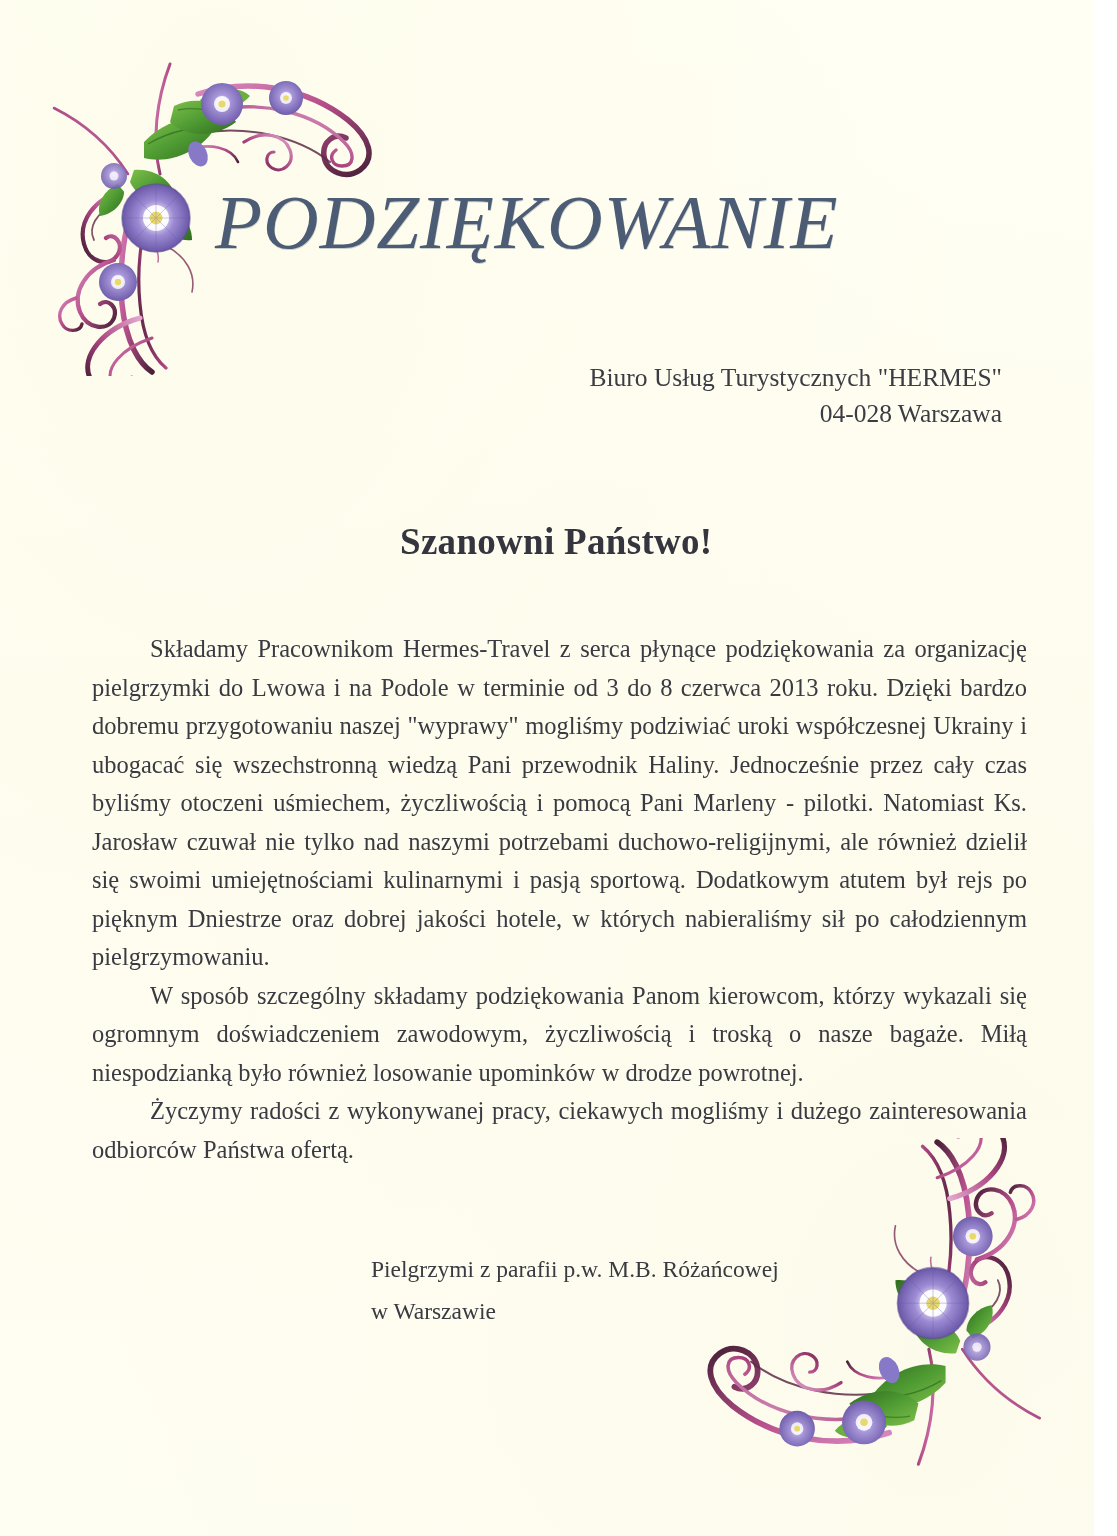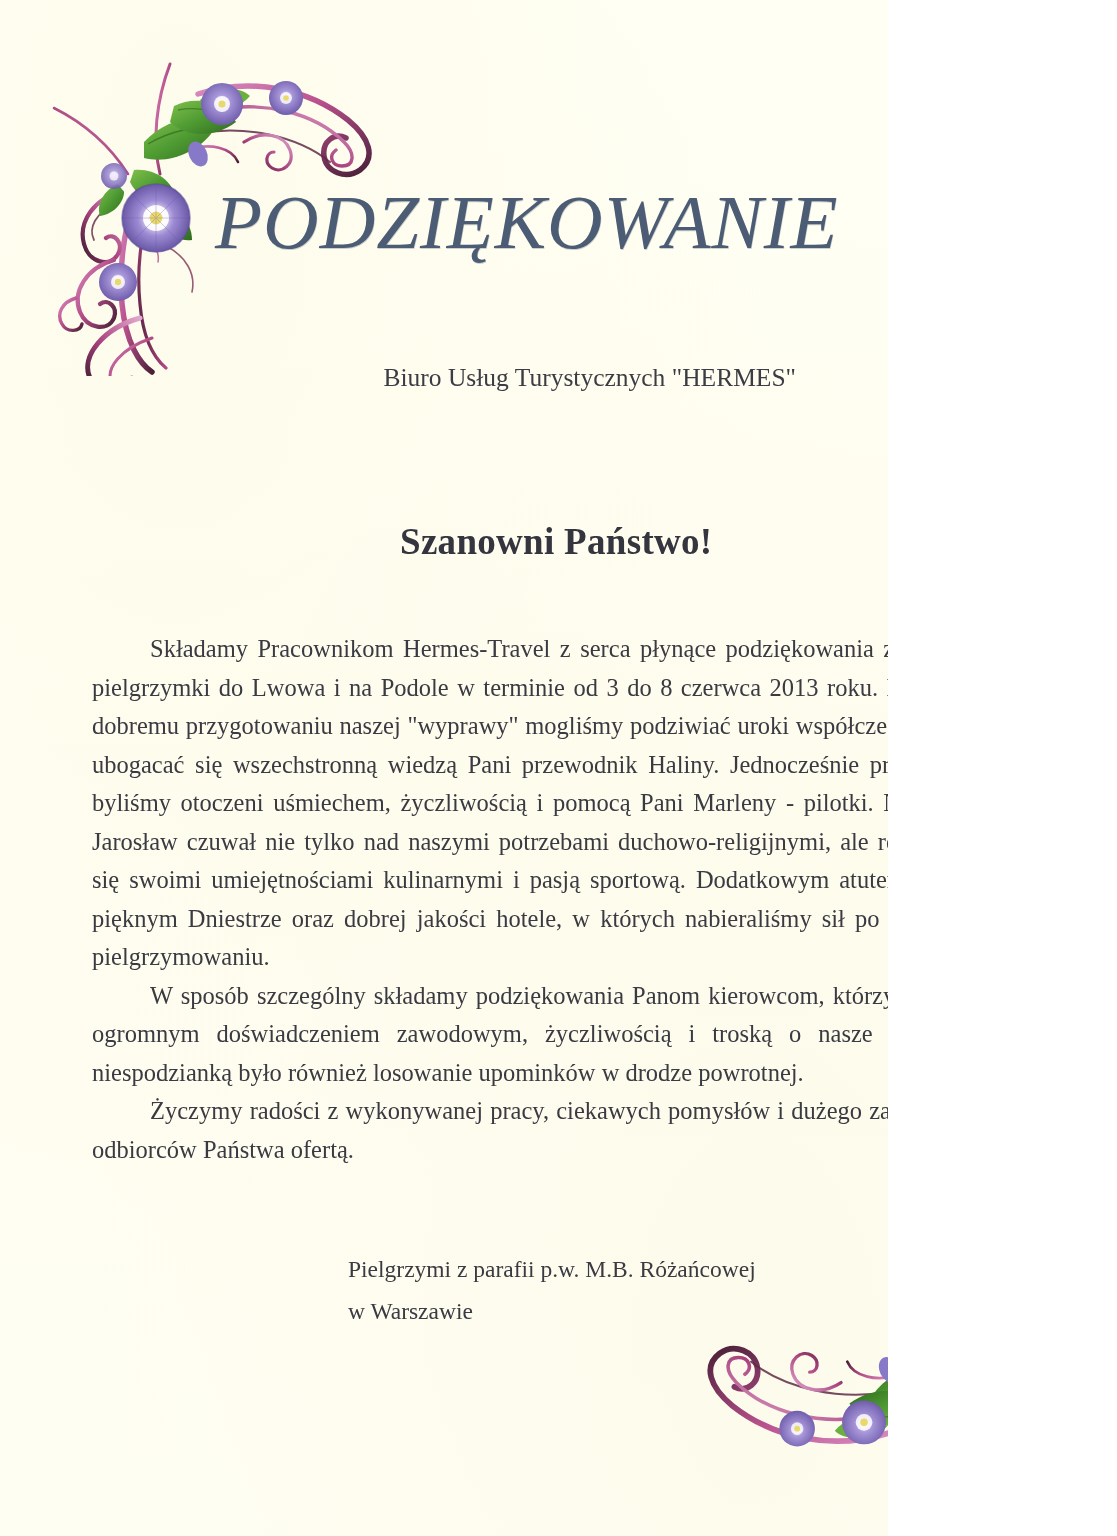--- a/index.html
+++ b/index.html
@@ -5,21 +5,21 @@
   html, body {
     margin: 0;
     padding: 0;
     background: #ffffff;
   }
   body {
     font-family: "Liberation Serif", "DejaVu Serif", serif;
   }
   .page {
     position: relative;
-    width: 888px;
+    width: 1094px;
     height: 1536px;
     background: #fca5a5;
     overflow: hidden;
   }
   
   .paper-tint {
     position: absolute;
     inset: 0;
     background:
       radial-gradient(ellipse at 20% 12%, rgba(252,250,230,0.55) 0%, rgba(255,255,244,0) 60%),
@@ -107,21 +107,21 @@
 
   
   .signature {
     position: absolute;
     left: 348px;
     top: 1248px;
     font-size: 23.5px;
     line-height: 42px;
     color: #3a3a42;
   }
-  .signature div { white-space: nowrap; }
+  .signature div { white-space: nowrap; margin-left: 23px; }
 </style>
 </head>
 <body>
 
 <div class="page">
   <div class="paper-tint"></div>
 
   <div class="ornament ornament-tl">
     <svg viewBox="0 0 350 330" xmlns="http://www.w3.org/2000/svg">
       <defs>
@@ -315,27 +315,28 @@
       <g>
         <ellipse cx="150" cy="108" rx="9" ry="13" fill="#8878c8" transform="rotate(-25 150 108)"></ellipse>
       </g>
     </svg>
   </div>
 
   <div class="title">PODZIĘKOWANIE</div>
 
   <div class="address">
     <div>Biuro Usług Turystycznych "HERMES"</div>
+    <div>04-028 Warszawa</div>
   </div>
 
   <div class="salutation">Szanowni Państwo!</div>
 
   <div class="body-block">
     <p class="para">Składamy Pracownikom Hermes-Travel z serca płynące podziękowania za organizację pielgrzymki do Lwowa i na Podole w terminie od 3 do 8 czerwca 2013 roku. Dzięki bardzo dobremu przygotowaniu naszej "wyprawy" mogliśmy podziwiać uroki współczesnej Ukrainy i ubogacać się wszechstronną wiedzą Pani przewodnik Haliny. Jednocześnie przez cały czas byliśmy otoczeni uśmiechem, życzliwością i pomocą Pani Marleny - pilotki. Natomiast Ks. Jarosław czuwał nie tylko nad naszymi potrzebami duchowo-religijnymi, ale również dzielił się swoimi umiejętnościami kulinarnymi i pasją sportową. Dodatkowym atutem był rejs po pięknym Dniestrze oraz dobrej jakości hotele, w których nabieraliśmy sił po całodziennym pielgrzymowaniu.</p>
     <p class="para">W sposób szczególny składamy podziękowania Panom kierowcom, którzy wykazali się ogromnym doświadczeniem zawodowym, życzliwością i troską o nasze bagaże. Miłą niespodzianką  było również losowanie upominków w drodze powrotnej.</p>
-    <p class="para">Życzymy radości z wykonywanej pracy, ciekawych pomysłów i dużego zainteresowania odbiorców Państwa ofertą.</p>
+    <p class="para">Życzymy radości z wykonywanej pracy, ciekawych mogliśmy i dużego zainteresowania odbiorców Państwa ofertą.</p>
   </div>
 
   <div class="signature">
     <div>Pielgrzymi z parafii p.w. M.B. Różańcowej</div>
     <div>w Warszawie</div>
   </div>
 </div>
 
 </body></html>

